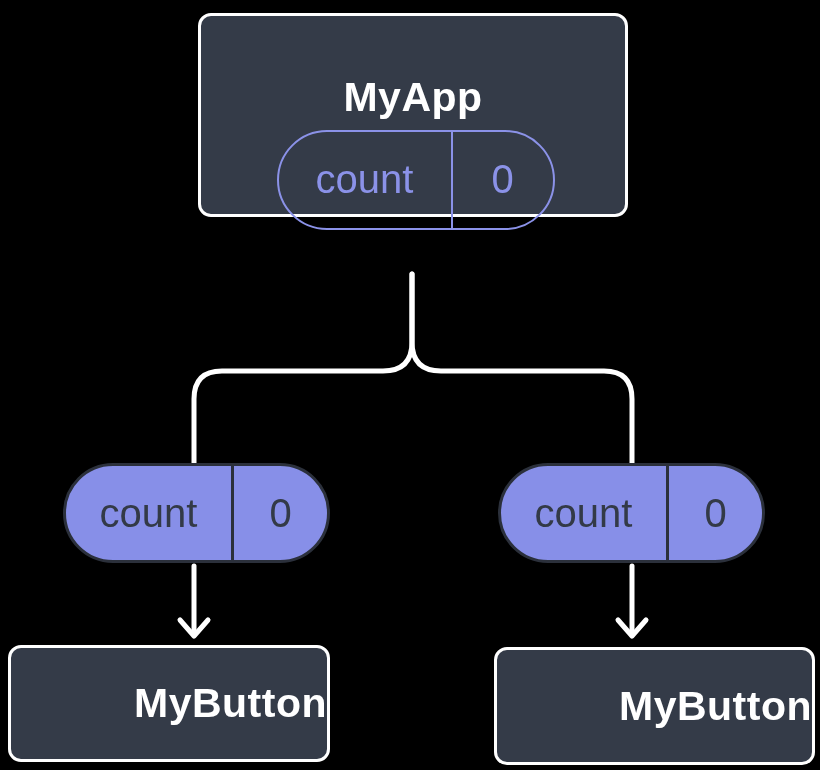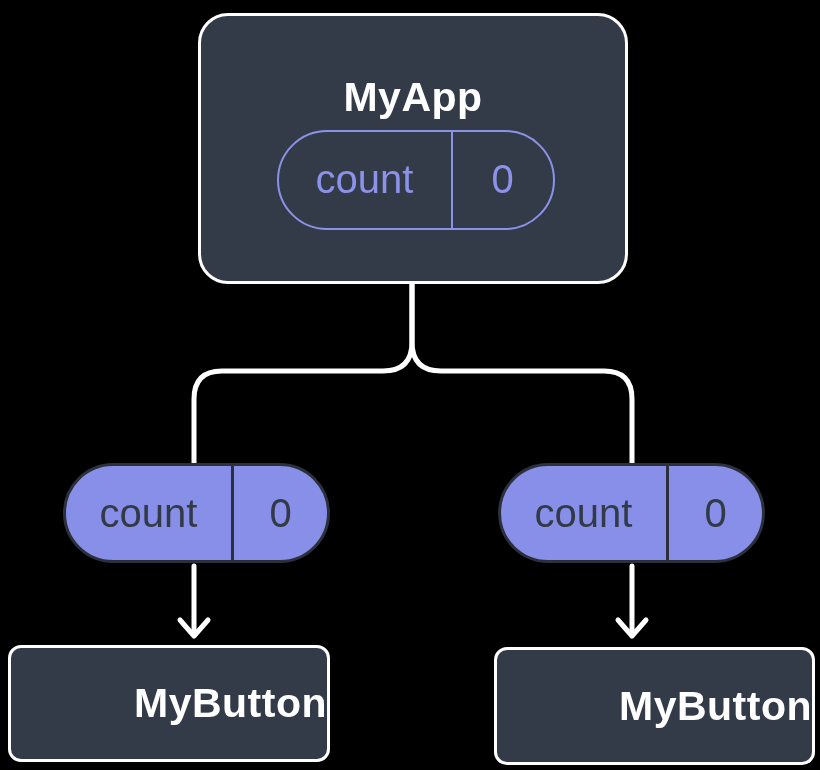--- a/index.html
+++ b/index.html
@@ -27,22 +27,21 @@
     position: absolute;
     background: #343B48;
     border: 3.5px solid #ffffff;
     border-radius: 13px;
     box-sizing: border-box;
   }
   .node-root {
     left: 198px;
     top: 13px;
     width: 430px;
-    height: 271px;
-    border-radius: 30px;
+    height: 204px;
   }
   .node-leaf {
     display: flex;
     align-items: center;
     justify-content: flex-end;
   }
   .node-leaf-left {
     left: 8px;
     top: 645px;
     width: 322px;

